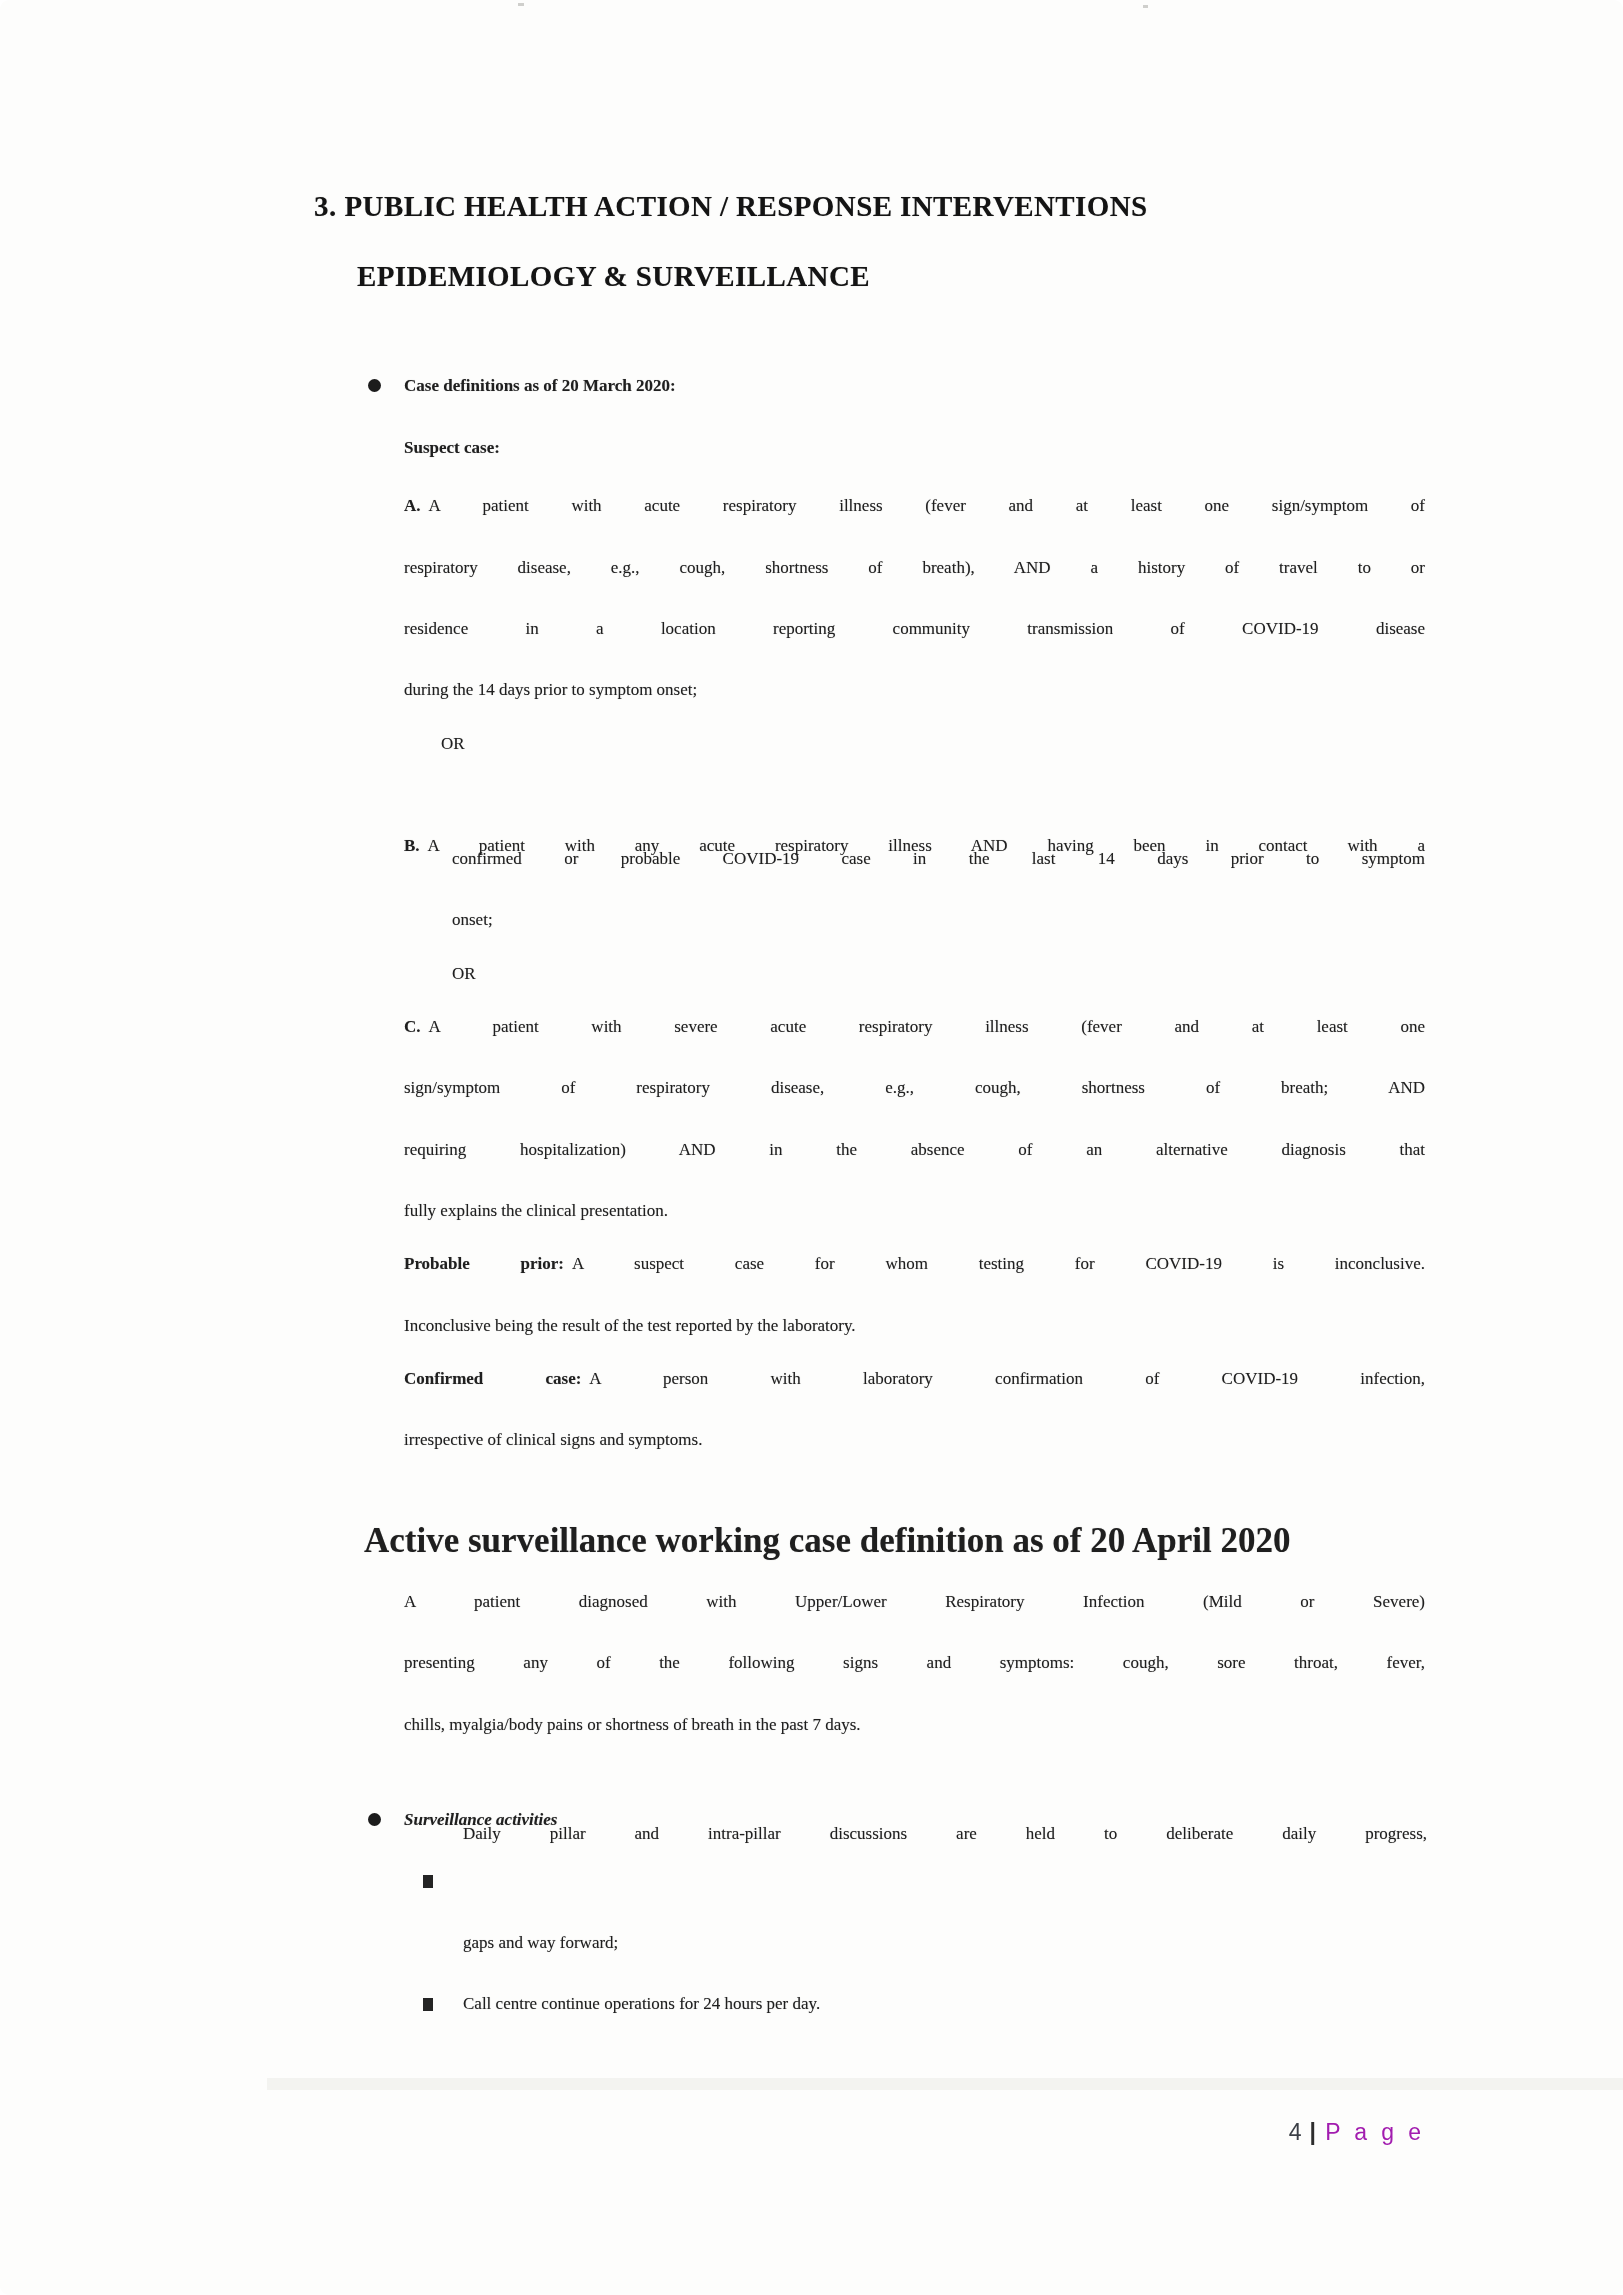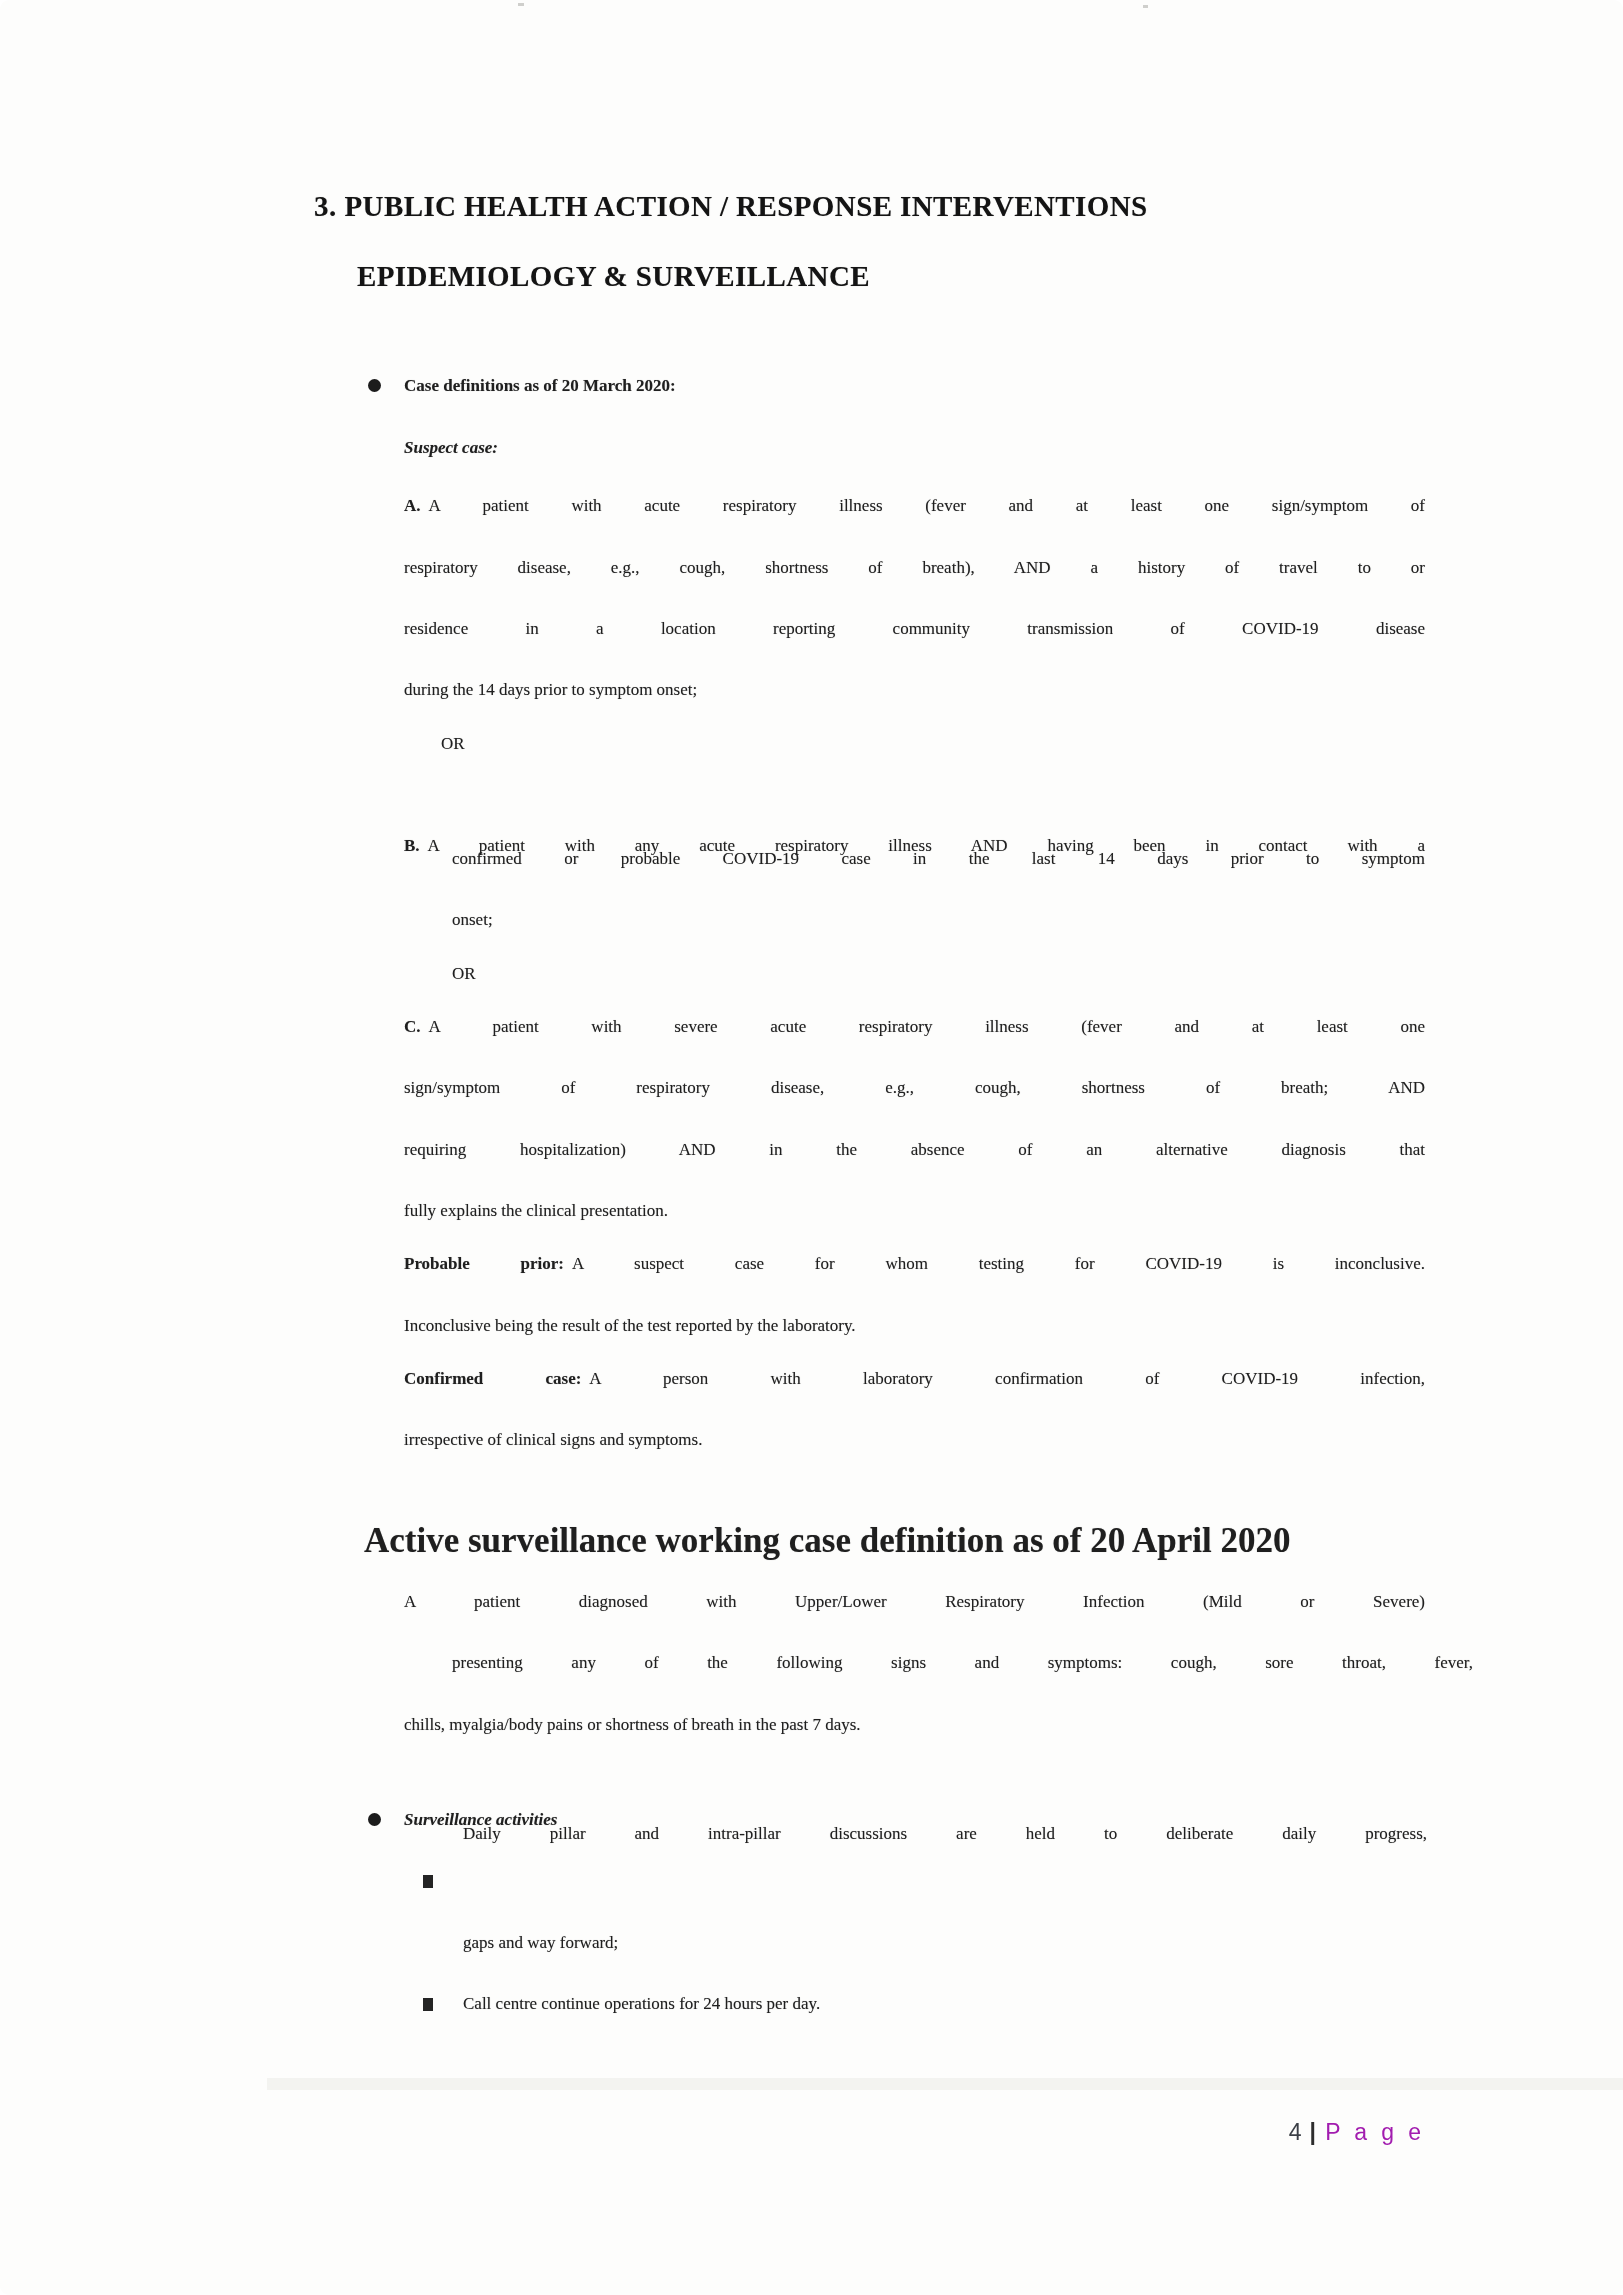--- a/index.html
+++ b/index.html
@@ -28,21 +28,21 @@
 <div class="page">
 
   <div class="speck" style="left:518px;top:3.1px;width:5.5px;height:3.1px;"></div>
   <div class="speck" style="left:1143px;top:4.7px;width:4.7px;height:3.1px;"></div>
 
   <div class="ln title" style="left:314px;top:188px;"><span class="lbl">3.</span><span>PUBLIC HEALTH ACTION / RESPONSE INTERVENTIONS</span></div>
   <div class="ln title" style="left:357px;top:258px;">EPIDEMIOLOGY &amp; SURVEILLANCE</div>
 
   <div class="dot" style="left:368px;top:379px;"></div>
   <div class="ln b" style="left:404px;top:368px;">Case definitions as of 20 March 2020:</div>
-  <div class="ln b" style="left:404px;top:430px;font-style:italic;">Suspect case:</div>
+  <div class="ln b" style="left:404px;top:430px;">Suspect case:</div>
 
   <div class="ln j" style="left:404px;top:488px;width:1021px;"><span class="lbl">A.</span><span>A patient with acute respiratory illness (fever and at least one sign/symptom of</span></div>
   <div class="ln j" style="left:404px;top:550px;width:1021px;">respiratory disease, e.g., cough, shortness of breath), AND a history of travel to or</div>
   <div class="ln j" style="left:404px;top:611px;width:1021px;">residence in a location reporting community transmission of COVID-19 disease</div>
   <div class="ln" style="left:404px;top:672px;">during the 14 days prior to symptom onset;</div>
   <div class="ln" style="left:441px;top:726px;">OR</div>
 
   <div class="ln j" style="left:404px;top:780px;width:1021px;margin-top:48px;"><span class="lbl">B.</span><span>A patient with any acute respiratory illness AND having been in contact with a</span></div>
   <div class="ln j" style="left:452px;top:841px;width:973px;">confirmed or probable COVID-19 case in the last 14 days prior to symptom</div>
   <div class="ln" style="left:452px;top:902px;">onset;</div>
@@ -54,21 +54,21 @@
   <div class="ln" style="left:404px;top:1193px;">fully explains the clinical presentation.</div>
 
   <div class="ln j" style="left:404px;top:1246px;width:1021px;"><span class="lbl">Probable prior:</span><span>A suspect case for whom testing for COVID-19 is inconclusive.</span></div>
   <div class="ln" style="left:404px;top:1308px;">Inconclusive being the result of the test reported by the laboratory.</div>
 
   <div class="ln j" style="left:404px;top:1361px;width:1021px;"><span class="lbl">Confirmed case:</span><span>A person with laboratory confirmation of COVID-19 infection,</span></div>
   <div class="ln" style="left:404px;top:1422px;">irrespective of clinical signs and symptoms.</div>
 
   <div class="ln b" style="left:364px;top:1523px;font-size:35px;">Active surveillance working case definition as of 20 April 2020</div>
   <div class="ln j" style="left:404px;top:1584px;width:1021px;">A patient diagnosed with Upper/Lower Respiratory Infection (Mild or Severe)</div>
-  <div class="ln j" style="left:404px;top:1645px;width:1021px;margin-left:48px;">presenting any of the following signs and symptoms: cough, sore throat, fever,</div>
+  <div class="ln j" style="left:404px;top:1645px;width:1021px;">presenting any of the following signs and symptoms: cough, sore throat, fever,</div>
   <div class="ln" style="left:404px;top:1707px;">chills, myalgia/body pains or shortness of breath in the past 7 days.</div>
 
   <div class="dot" style="left:368px;top:1813px;"></div>
   <div class="ln b i" style="left:404px;top:1802px;">Surveillance activities</div>
 
   <div class="sq" style="left:423px;top:1875px;"></div>
   <div class="ln j" style="left:463px;top:1816px;width:964px;">Daily pillar and intra-pillar discussions are held to deliberate daily progress,</div>
   <div class="ln" style="left:463px;top:1925px;">gaps and way forward;</div>
 
   <div class="sq" style="left:423px;top:1998px;"></div>

